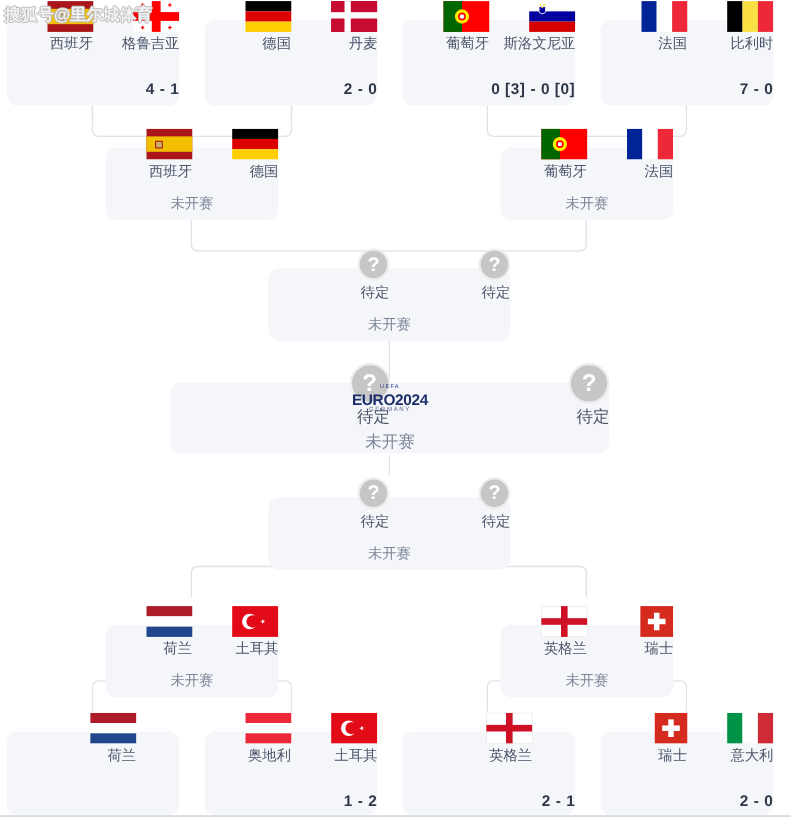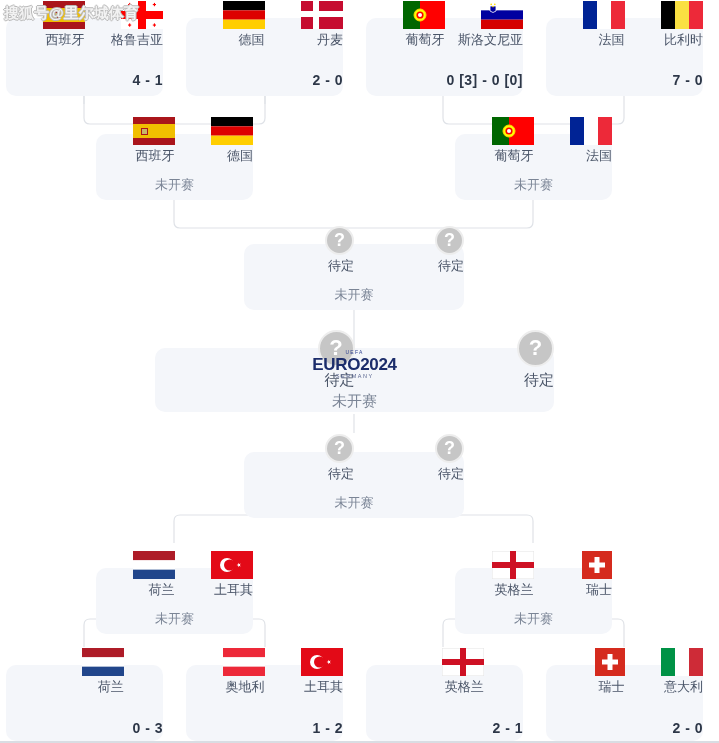--- a/index.html
+++ b/index.html
@@ -82,21 +82,21 @@
     position:absolute;
     text-align:center;
     line-height:1;
     color:#1c2d6b;
   }
   .eurologo .arc{
     font-size:5px;letter-spacing:1.2px;color:#2c3e8f;
     display:block;margin-bottom:1px;
   }
   .eurologo .mainl{
-    font-size:17px;font-weight:bold;letter-spacing:-0.3px;display:block;
+    font-size:14px;font-weight:bold;letter-spacing:-0.3px;display:block;
   }
   .eurologo .mainl .e24{font-weight:bold;}
   .eurologo .sub{
     font-size:5.5px;letter-spacing:1.5px;display:block;margin-top:1px;color:#5a6690;
   }
 
   
   .watermark{
     position:absolute;
     left:4px;top:4px;
@@ -436,21 +436,20 @@
         <span class="flagwrap">
           <svg class="flag" width="42" height="28" viewBox="0 0 42 28">
             <rect width="42" height="9.33" fill="#AE1C28"></rect>
             <rect y="9.33" width="42" height="9.33" fill="#fff"></rect>
             <rect y="18.66" width="42" height="9.34" fill="#21468B"></rect>
           </svg>
         </span>
         <span class="tname">荷兰</span>
       </div>
     </div>
-    <div class="score" style="top:55px;">0 - 3</div>
   </div>
 
   <div class="card" style="left:186px;top:665px;width:157px;height:76px;">
     <div class="teams" style="top:-17px;">
       <div class="team">
         <span class="flagwrap">
           <svg class="flag" width="42" height="28" viewBox="0 0 42 28">
             <rect width="42" height="9.33" fill="#ED2939"></rect>
             <rect y="9.33" width="42" height="9.33" fill="#fff"></rect>
             <rect y="18.66" width="42" height="9.34" fill="#ED2939"></rect>

